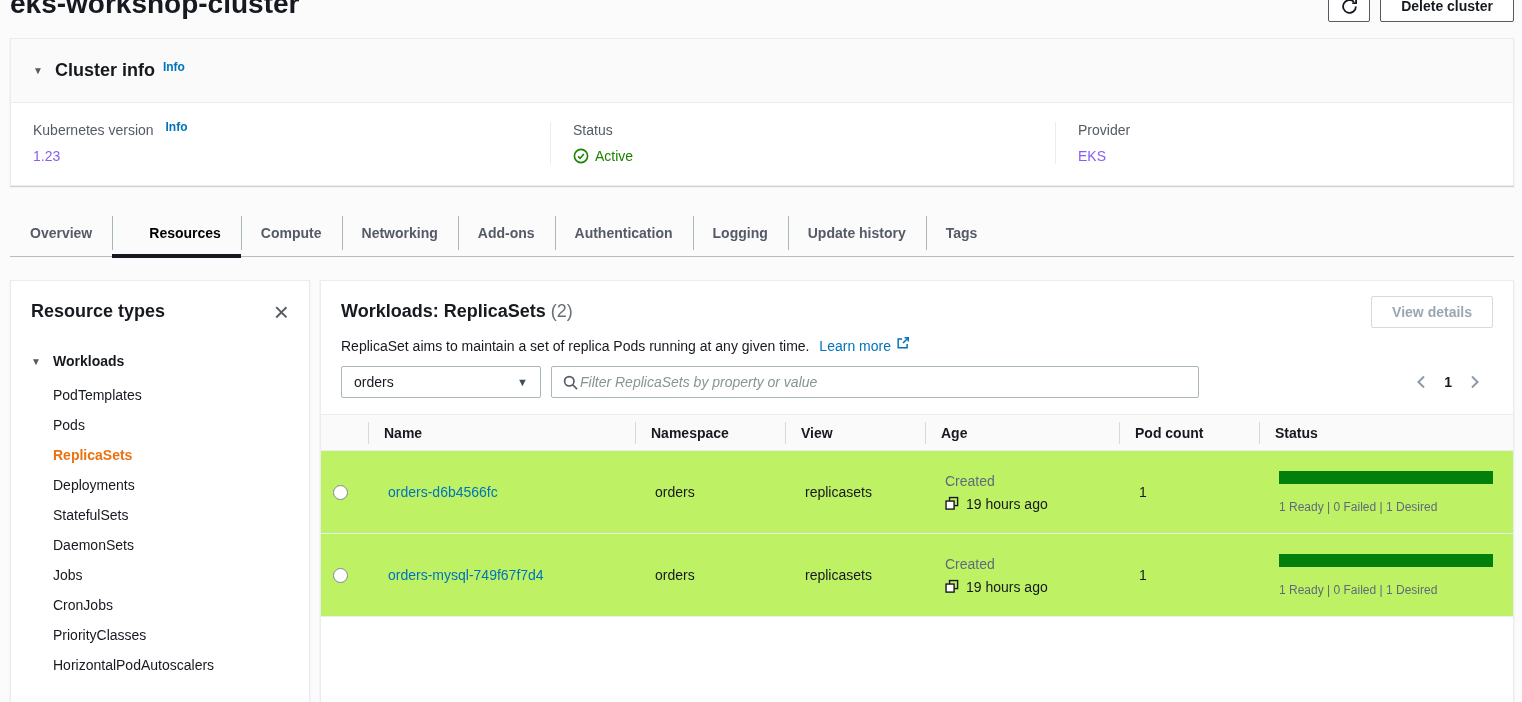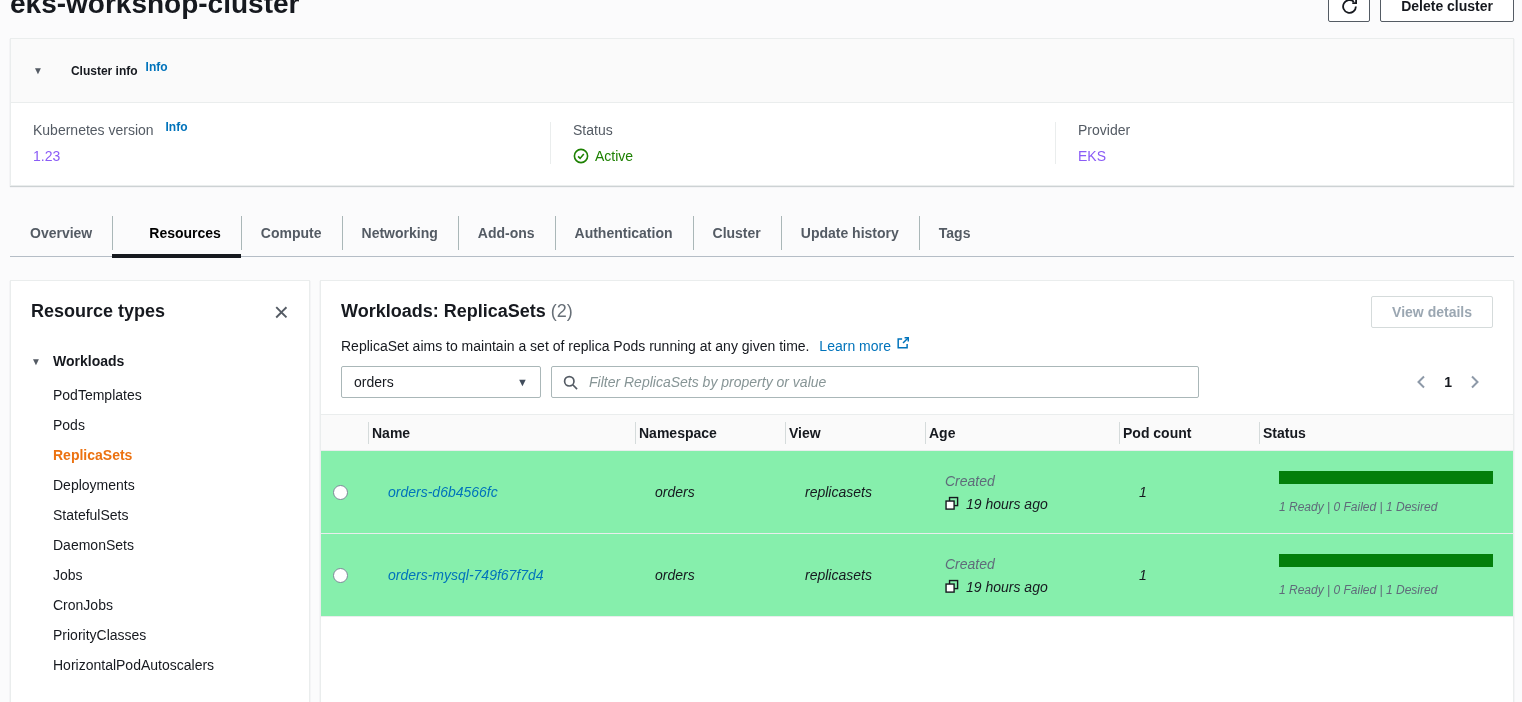--- a/index.html
+++ b/index.html
@@ -15,21 +15,21 @@
   .top-header { position:absolute; top:0; left:0; right:0; height:28px; }
   .page-title { position:absolute; left:10px; top:-11px; margin:0; font-size:28px; line-height:30px; font-weight:bold; white-space:nowrap; }
   .header-actions { position:absolute; right:8px; top:-10px; display:flex; gap:10px; }
   .btn { height:32px; background:#fff; border:1px solid #545b64; border-radius:2px; font-family:inherit; font-size:14px; font-weight:bold; color:#16191f; padding:0 20px; cursor:pointer; }
   .icon-btn { width:42px; padding:0; display:flex; align-items:center; justify-content:center; }
 
   
   .cluster-info { position:absolute; top:38px; left:10px; right:8px; height:148px; }
   .panel-header { background:#fafafa; border-bottom:1px solid #eaeded; height:64px; display:flex; align-items:center; padding:0 22px; }
   .caret { font-size:10px; color:#545b64; }
-  .panel-header h2 { font-size:12px; margin:0 0 0 28px; }
+  .panel-header h2 { font-size:18px; margin:0 0 0 12px; }
   .info-link { color:#0073bb; font-weight:bold; font-size:12px; margin-left:8px; position:relative; top:-4px; text-decoration:none; cursor:pointer; }
   .fields { display:grid; grid-template-columns:518px 484px 1fr; padding:19px 0;gap:21px; }
   .field { padding:0 22px; }
   .field + .field { border-left:1px solid #eaeded; }
   .field-label { color:#545b64; margin-bottom:10px; }
   .field-value { color:#8b5cf6; }
   .status-value { display:flex; align-items:center; gap:6px; color:#1d8102; }
 
   
   .tabs { position:absolute; top:210px; left:10px; right:8px; height:47px; display:flex; border-bottom:1px solid #b5bdc6; }
@@ -59,34 +59,34 @@
   .main-header { display:flex; justify-content:space-between; align-items:flex-start; }
   .main-title { font-size:18px; font-weight:bold; margin:0; }
   .main-title .count { color:#687078; font-weight:normal; }
   .view-details { margin-top:-5px; height:32px; padding:0 20px; background:#fff; border:1px solid #d5dbdb; border-radius:2px; color:#9ba7b2; font-family:inherit; font-size:14px; font-weight:bold; cursor:default; }
   .desc { margin-top:8px; line-height:20px; }
   .learn-more { color:#0073bb; text-decoration:none; cursor:pointer; display:inline-flex; align-items:flex-start; gap:5px; margin-left:6px; }
 
   .filter-row { margin-top:10px; display:flex; align-items:center; }
   .select-box { width:200px; height:32px; border:1px solid #aab7b8; border-radius:2px; background:#fff; display:flex; justify-content:space-between; align-items:center; padding:0 12px; cursor:pointer; }
   .select-caret { font-size:11px; color:#414d5c; }
-  .search-box { margin-left:10px; width:648px; height:32px; border:1px solid #aab7b8; border-radius:2px; background:#fff; display:flex; align-items:center; gap:9px; padding:0 11px; }
+  .search-box { margin-left:10px; width:648px; height:32px; border:1px solid #aab7b8; border-radius:2px; background:#fff; display:flex; align-items:center; padding:0 11px; }
   .search-box input { border:none; outline:none; flex:1; font-family:inherit; font-size:14px; color:#16191f; background:transparent; }
   .search-box input::placeholder { color:#879596; font-style:italic; }
   .pager { margin-left:auto; display:flex; align-items:center; gap:17px; padding-right:12px; }
   .pager .page { font-weight:bold; }
   .pager-btn { background:none; border:none; padding:0; cursor:pointer; display:flex; align-items:center; }
 
   
   .table { margin:16px -20px 0; border-top:1px solid #eaeded; }
   .thead, .trow { display:grid; grid-template-columns:47px 267px 150px 140px 194px 140px 1fr; align-items:center; }
   .thead { height:36px; background:#fafafa; border-bottom:1px solid #eaeded; font-weight:bold; }
-  .th { padding-left:4px; position:relative; height:100%; display:flex; align-items:center; }
+  .th { padding-left:16px; position:relative; height:100%; display:flex; align-items:center; }
   .th:not(:first-child)::before { content:""; position:absolute; left:0; top:50%; transform:translateY(-50%); width:1px; height:22px; background:#d5dbdb; }
-  .trow { height:83px; border-bottom:1px solid #eaeded; background:#86efac;font-style:italic; }
+  .trow { height:83px; border-bottom:1px solid #eaeded; background:#bef264; }
   .td { padding-left:20px; }
   .td-select { padding-left:12px; }
   .radio { width:15px; height:15px; border:1px solid #7d8998; border-radius:50%; background:#fff; cursor:pointer; }
   .name-link { color:#0073bb; text-decoration:none; cursor:pointer; }
   .age-created { color:#5f6b7a; margin-bottom:7px; }
   .age-line { display:flex; align-items:center; gap:7px; }
   .status-bar { height:13px; background:#037f0c; margin-right:20px; }
   .status-caption { margin-top:16px; font-size:12px; color:#5f6b7a; }
   svg { display:block; }
 </style>
@@ -141,21 +141,21 @@
   </div>
 </section>
 
 <nav class="tabs">
   <div class="tab">Overview</div>
   <div class="tab active">Resources</div>
   <div class="tab">Compute</div>
   <div class="tab">Networking</div>
   <div class="tab">Add-ons</div>
   <div class="tab">Authentication</div>
-  <div class="tab">Cluster</div>
+  <div class="tab">Logging</div>
   <div class="tab">Update history</div>
   <div class="tab">Tags</div>
 </nav>
 
 <div class="content">
 
   <aside class="panel sidebar">
     <div class="sidebar-header">
       <h2 class="sidebar-title">Resource types</h2>
       <button class="close-btn">×</button>

